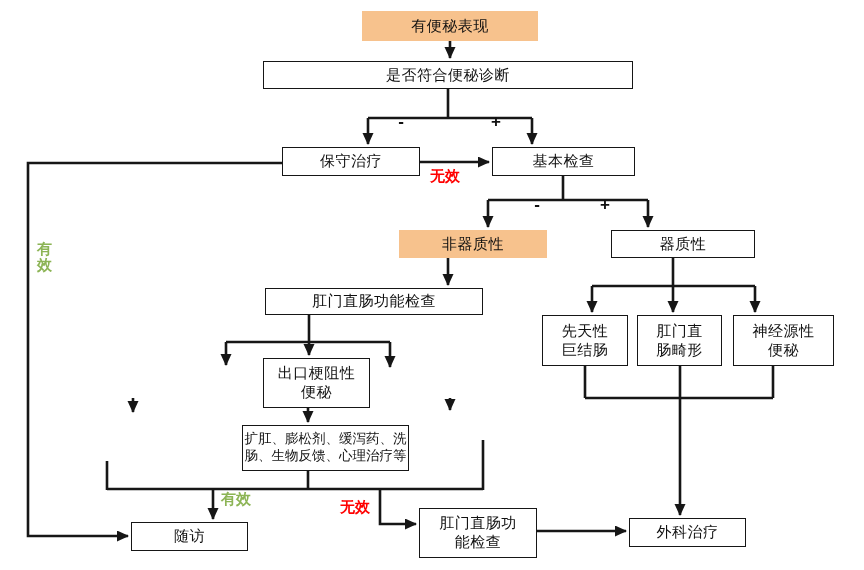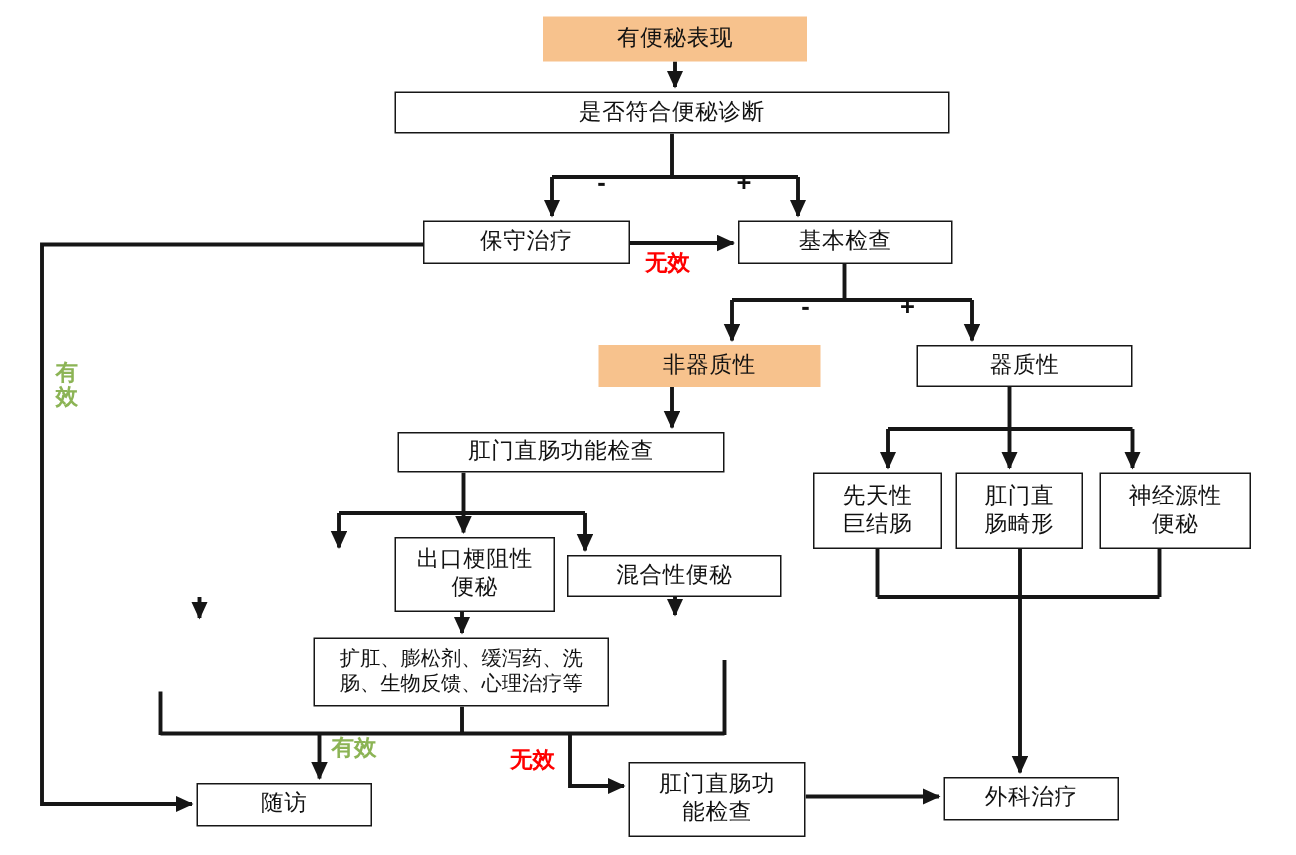--- a/index.html
+++ b/index.html
@@ -109,24 +109,23 @@
   <div class="node hl" style="left:399px;top:230px;width:148px;height:28px">非器质性</div>
 
   <div class="node" style="left:611px;top:230px;width:144px;height:28px">器质性</div>
 
   <div class="node" style="left:265px;top:288px;width:218px;height:27px">肛门直肠功能检查</div>
 
 
   <div class="node" style="left:263px;top:358px;width:107px;height:50px">出口梗阻性
 便秘</div>
 
-  <div class="node" style="left:378px;top:370px;width:143px;height:28px">混合性便秘</div>
 
 
-  <div class="node small" style="left:209px;top:425px;width:197px;height:46px">扩肛、膨松剂、缓泻药、洗
+  <div class="node small" style="left:242px;top:425px;width:167px;height:46px">扩肛、膨松剂、缓泻药、洗
 肠、生物反馈、心理治疗等</div>
 
 
   <div class="node" style="left:542px;top:315px;width:86px;height:51px">先天性
 巨结肠</div>
 
   <div class="node" style="left:637px;top:315px;width:85px;height:51px">肛门直
 肠畸形</div>
 
   <div class="node" style="left:733px;top:315px;width:101px;height:51px">神经源性

